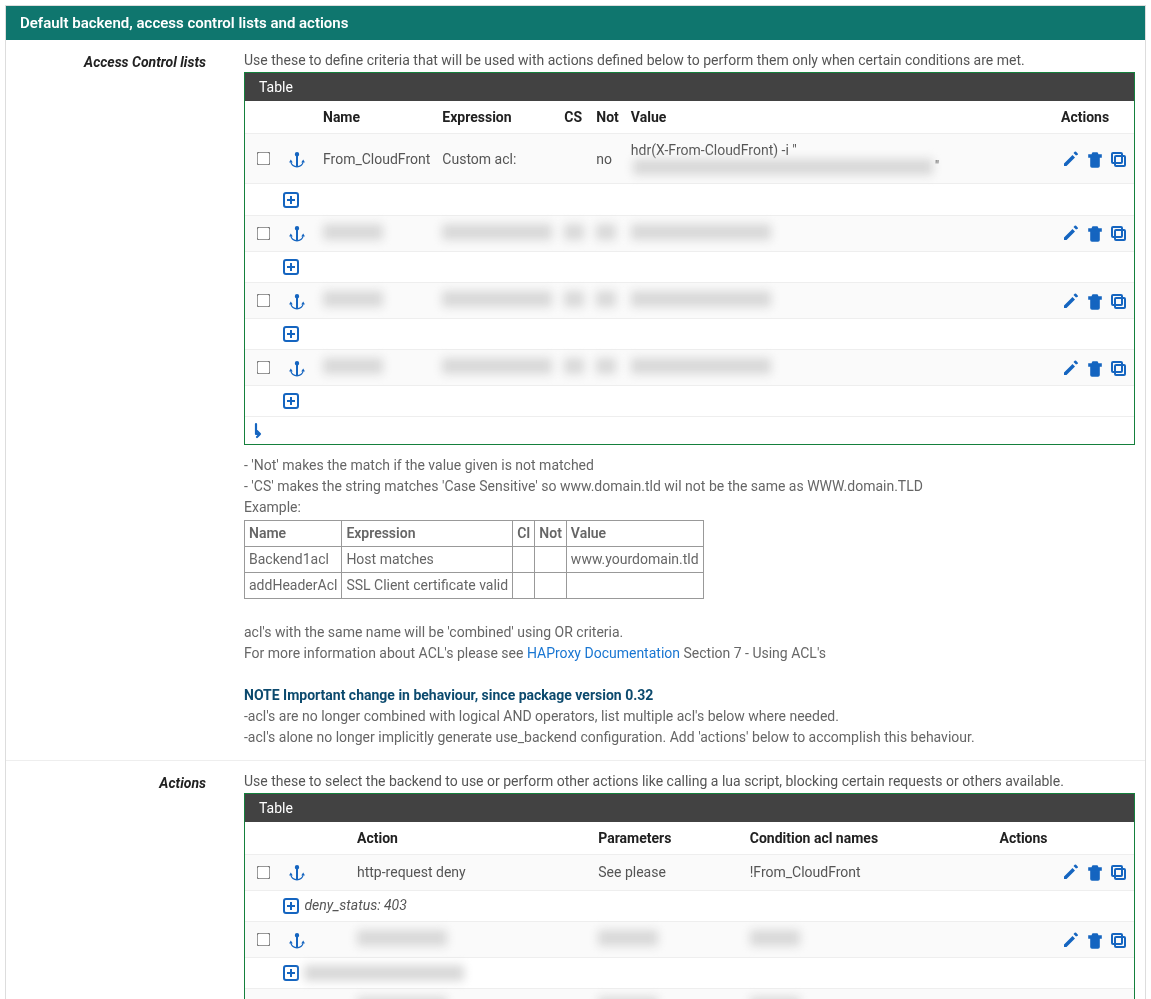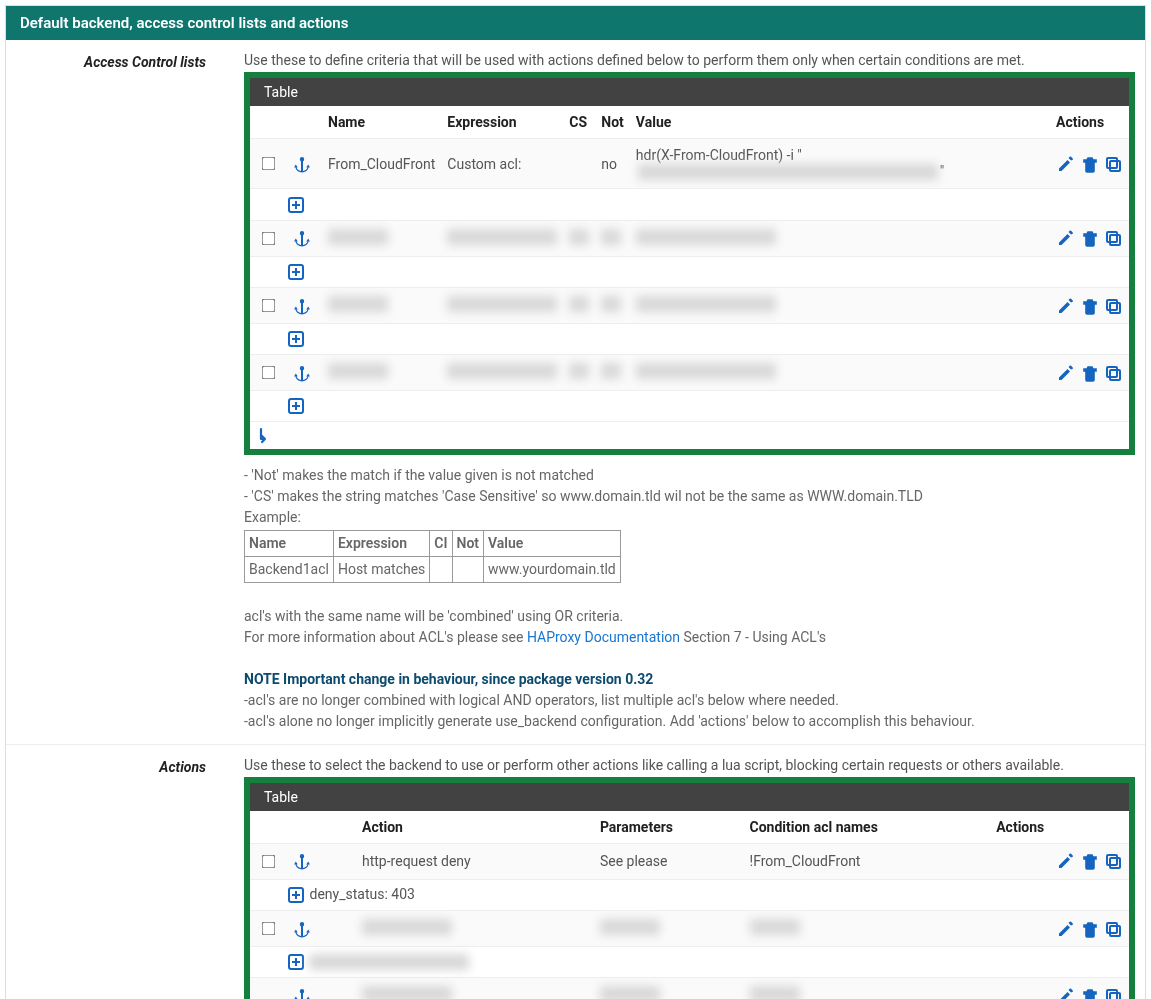--- a/index.html
+++ b/index.html
@@ -38,21 +38,21 @@
   .section-content {
     flex: 1;
     min-width: 0;
     margin-left: 28px;
   }
   .desc {
     color: #555;
     margin-bottom: 4px;
   }
   .table-wrap {
-    border: 6px solid #15803d;
+    border: 1px solid #15803d;
   }
   .table-title {
     background: #424242;
     color: #fff;
     padding: 6px 14px;
     font-size: 14px;
   }
   table.data {
     width: 100%;
     border-collapse: collapse;
@@ -67,20 +67,21 @@
   }
   table.data td {
     padding: 8px 6px;
     border-bottom: 1px solid #eee;
     background: #fafafa;
     vertical-align: middle;
   }
   table.data tr.subrow td {
     background: #fff;
     padding: 6px 6px;
+    font-style: italic;
   }
   .chk-col { width: 24px; text-align:center;}
   .anchor-col { width: 24px; }
   .actions-col { text-align: right; white-space: nowrap;}
   th.actions-col { text-align:right; padding-right:14px;}
   .icon-btn {
     display: inline-block;
     width: 18px;
     height: 18px;
     vertical-align: middle;
@@ -321,20 +322,27 @@
             <th>Not</th>
             <th>Value</th>
           </tr>
           <tr>
             <td>Backend1acl</td>
             <td>Host matches</td>
             <td></td>
             <td></td>
             <td>www.yourdomain.tld</td>
           </tr>
+          <tr>
+            <td>addHeaderAcl</td>
+            <td>SSL Client certificate valid</td>
+            <td></td>
+            <td></td>
+            <td></td>
+          </tr>
         </tbody>
           </table>
         <br>
         <div>acl's with the same name will be 'combined' using OR criteria.</div>
         <div>
           <span>For more information about ACL's please see </span><a href="#" class="link">HAProxy Documentation</a><span> Section 7 - Using ACL's</span>
         </div>
         <br>
         <div class="bold">NOTE Important change in behaviour, since package version 0.32</div>
         <div>-acl's are no longer combined with logical AND operators, list multiple acl's below where needed.</div>

